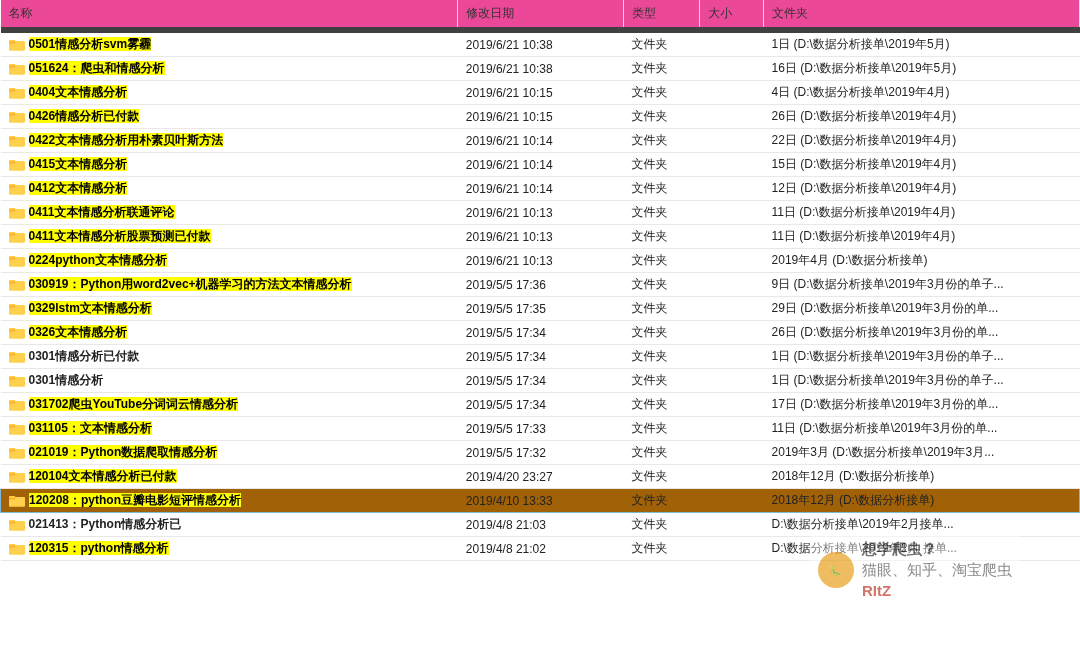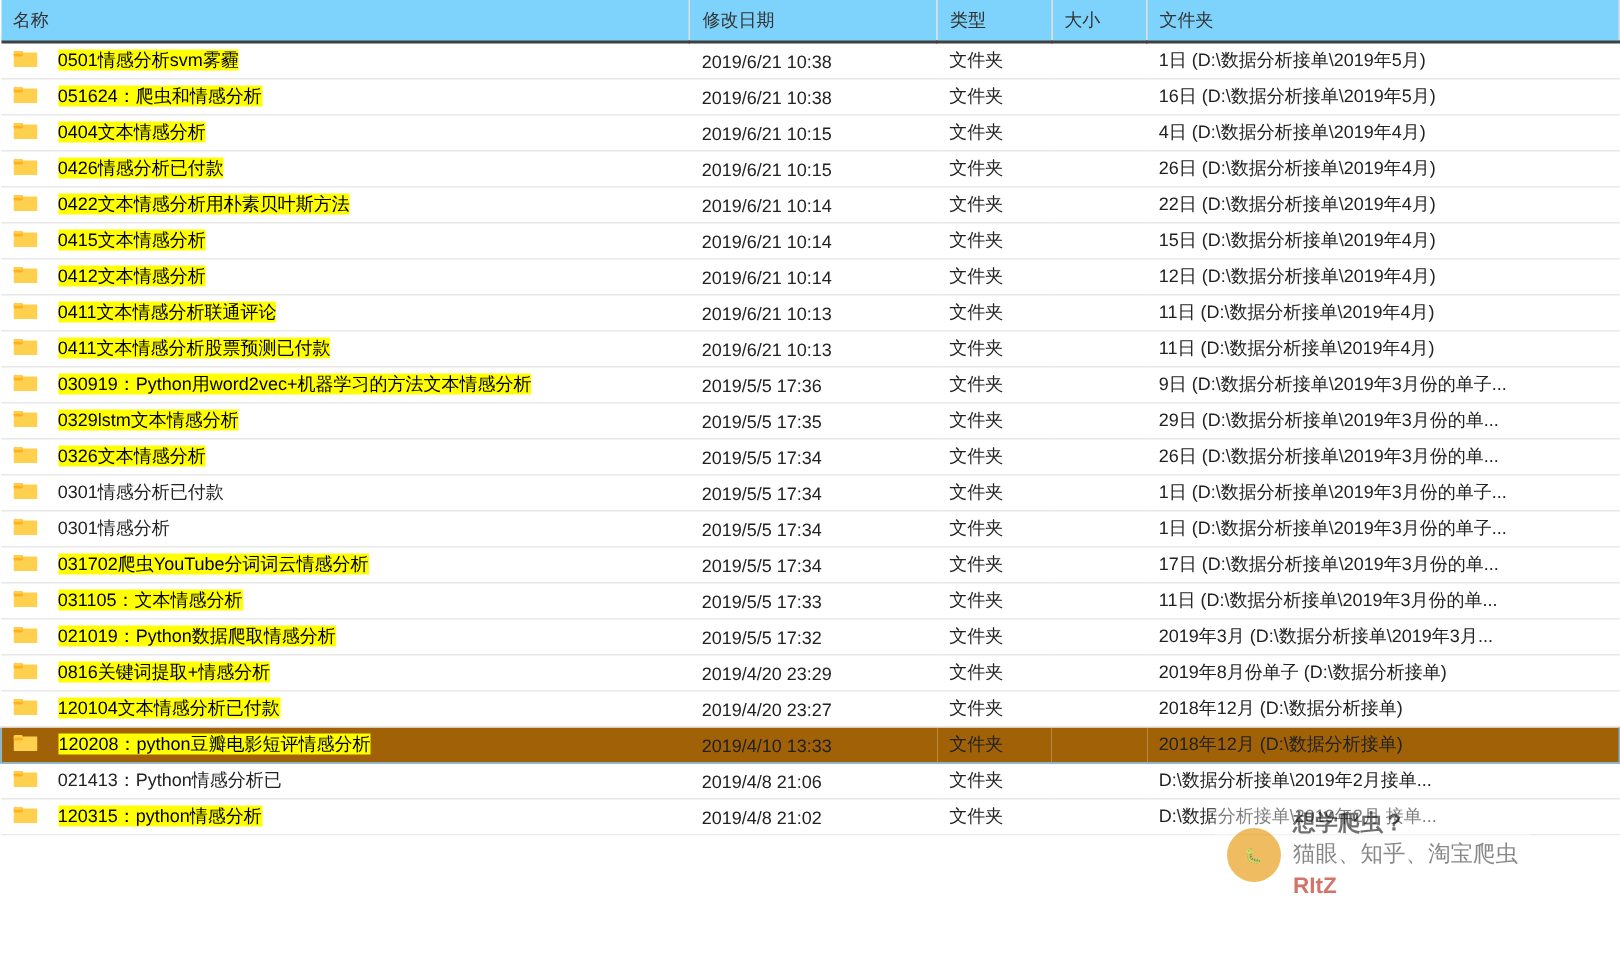--- a/index.html
+++ b/index.html
@@ -7,22 +7,22 @@
       font-family: 'Microsoft YaHei', SimSun, Arial, sans-serif;
       font-size: 12px;
       background: #fff;
       color: #222;
     }
     .file-table {
       width: 100%;
       border-collapse: collapse;
     }
     .file-table thead tr {
-      background: #7dd3fc;
-      border-bottom: 2px solid #404040;
+      background: #ec4899;
+      border-bottom: 6px solid #404040;
     }
     .file-table thead th {
       padding: 5px 8px;
       text-align: left;
       font-weight: normal;
       color: #333;
       border-right: 1px solid #ddd;
     }
     .file-table tbody tr {
       border-bottom: 1px solid #e8e8e8;
@@ -30,22 +30,23 @@
     .file-table tbody tr.selected {
       background: #a16207;
       border: 1px solid #7ab8e0;
     }
     .file-table tbody td {
       padding: 3px 8px;
       white-space: nowrap;
     }
     .name-cell {
       display: flex;
-      align-items: flex-start;
-      gap: 14px;
+      align-items: center;
+      gap: 4px;
+      font-weight: bold;
     }
     .folder-icon {
       width: 16px;
       height: 13px;
       display: inline-block;
       flex-shrink: 0;
     }
     .watermark {
       position: fixed;
       bottom: 40px;
@@ -250,20 +251,37 @@
       </tr>
       <tr>
         <td>
           <div class="name-cell">
             <svg class="folder-icon" viewBox="0 0 18 14" xmlns="http://www.w3.org/2000/svg">
   <rect x="0" y="3" width="18" height="11" rx="1" fill="#FFD04E"></rect>
   <rect x="0" y="3" width="7" height="3" rx="1" fill="#FFB020"></rect>
   <rect x="0" y="2" width="7" height="2" rx="1" fill="#FFB020"></rect>
   <path d="M0 4 Q0 2 2 2 L6 2 L7 4 Z" fill="#FFD04E"></path>
 </svg>
+            <span><mark>0224python文本情感分析</mark></span>
+          </div>
+        </td>
+        <td>2019/6/21 10:13</td>
+        <td>文件夹</td>
+        <td></td>
+        <td>2019年4月 (D:\数据分析接单)</td>
+      </tr>
+      <tr>
+        <td>
+          <div class="name-cell">
+            <svg class="folder-icon" viewBox="0 0 18 14" xmlns="http://www.w3.org/2000/svg">
+  <rect x="0" y="3" width="18" height="11" rx="1" fill="#FFD04E"></rect>
+  <rect x="0" y="3" width="7" height="3" rx="1" fill="#FFB020"></rect>
+  <rect x="0" y="2" width="7" height="2" rx="1" fill="#FFB020"></rect>
+  <path d="M0 4 Q0 2 2 2 L6 2 L7 4 Z" fill="#FFD04E"></path>
+</svg>
             <span><mark>030919：Python用word2vec+机器学习的方法文本情感分析</mark></span>
           </div>
         </td>
         <td>2019/5/5 17:36</td>
         <td>文件夹</td>
         <td></td>
         <td>9日 (D:\数据分析接单\2019年3月份的单子...</td>
       </tr>
       <tr>
         <td>
@@ -386,37 +404,20 @@
       </tr>
       <tr>
         <td>
           <div class="name-cell">
             <svg class="folder-icon" viewBox="0 0 18 14" xmlns="http://www.w3.org/2000/svg">
   <rect x="0" y="3" width="18" height="11" rx="1" fill="#FFD04E"></rect>
   <rect x="0" y="3" width="7" height="3" rx="1" fill="#FFB020"></rect>
   <rect x="0" y="2" width="7" height="2" rx="1" fill="#FFB020"></rect>
   <path d="M0 4 Q0 2 2 2 L6 2 L7 4 Z" fill="#FFD04E"></path>
 </svg>
-            <span><mark>0816关键词提取+情感分析</mark></span>
-          </div>
-        </td>
-        <td>2019/4/20 23:29</td>
-        <td>文件夹</td>
-        <td></td>
-        <td>2019年8月份单子 (D:\数据分析接单)</td>
-      </tr>
-      <tr>
-        <td>
-          <div class="name-cell">
-            <svg class="folder-icon" viewBox="0 0 18 14" xmlns="http://www.w3.org/2000/svg">
-  <rect x="0" y="3" width="18" height="11" rx="1" fill="#FFD04E"></rect>
-  <rect x="0" y="3" width="7" height="3" rx="1" fill="#FFB020"></rect>
-  <rect x="0" y="2" width="7" height="2" rx="1" fill="#FFB020"></rect>
-  <path d="M0 4 Q0 2 2 2 L6 2 L7 4 Z" fill="#FFD04E"></path>
-</svg>
             <span><mark>120104文本情感分析已付款</mark></span>
           </div>
         </td>
         <td>2019/4/20 23:27</td>
         <td>文件夹</td>
         <td></td>
         <td>2018年12月 (D:\数据分析接单)</td>
       </tr>
       <tr class="selected">
         <td>
@@ -440,21 +441,21 @@
           <div class="name-cell">
             <svg class="folder-icon" viewBox="0 0 18 14" xmlns="http://www.w3.org/2000/svg">
   <rect x="0" y="3" width="18" height="11" rx="1" fill="#FFD04E"></rect>
   <rect x="0" y="3" width="7" height="3" rx="1" fill="#FFB020"></rect>
   <rect x="0" y="2" width="7" height="2" rx="1" fill="#FFB020"></rect>
   <path d="M0 4 Q0 2 2 2 L6 2 L7 4 Z" fill="#FFD04E"></path>
 </svg>
             <span>021413：Python情感分析已</span>
           </div>
         </td>
-        <td>2019/4/8 21:06</td>
+        <td>2019/4/8 21:03</td>
         <td>文件夹</td>
         <td></td>
         <td>D:\数据分析接单\2019年2月接单...</td>
       </tr>
       <tr>
         <td>
           <div class="name-cell">
             <svg class="folder-icon" viewBox="0 0 18 14" xmlns="http://www.w3.org/2000/svg">
   <rect x="0" y="3" width="18" height="11" rx="1" fill="#FFD04E"></rect>
   <rect x="0" y="3" width="7" height="3" rx="1" fill="#FFB020"></rect>

